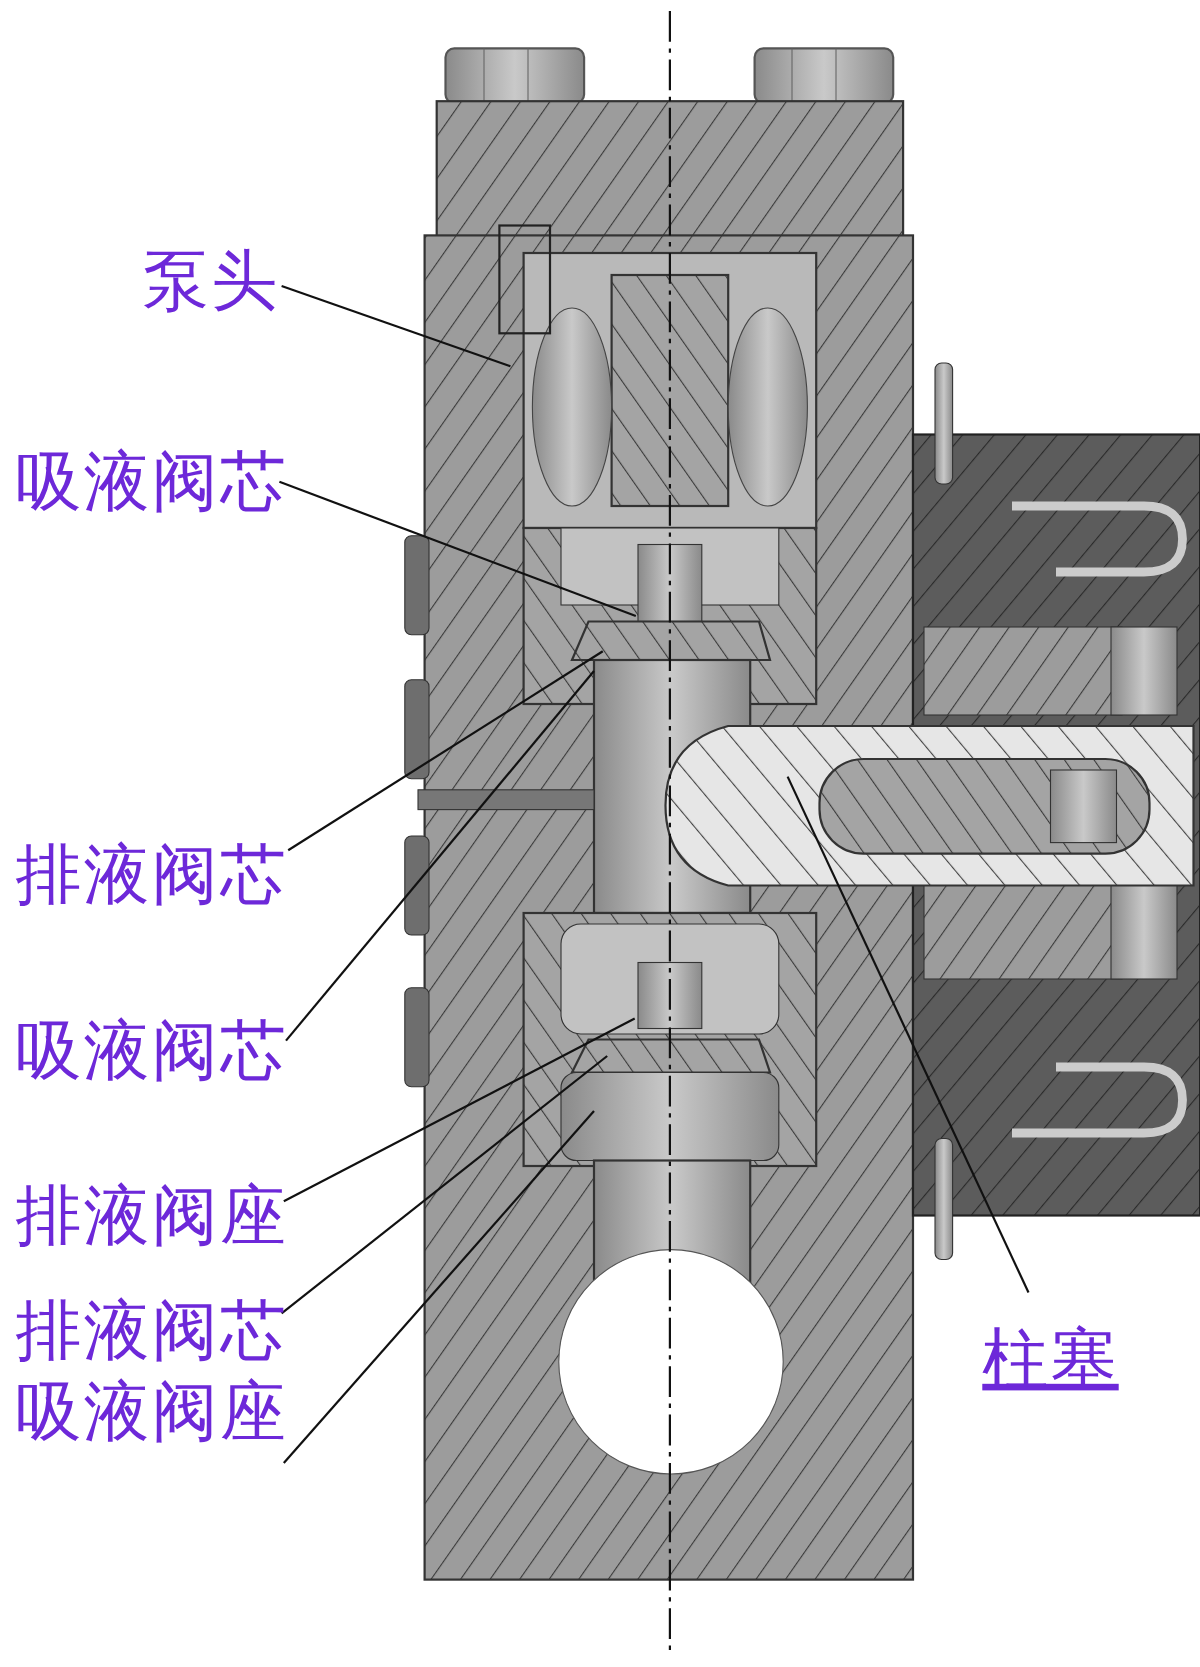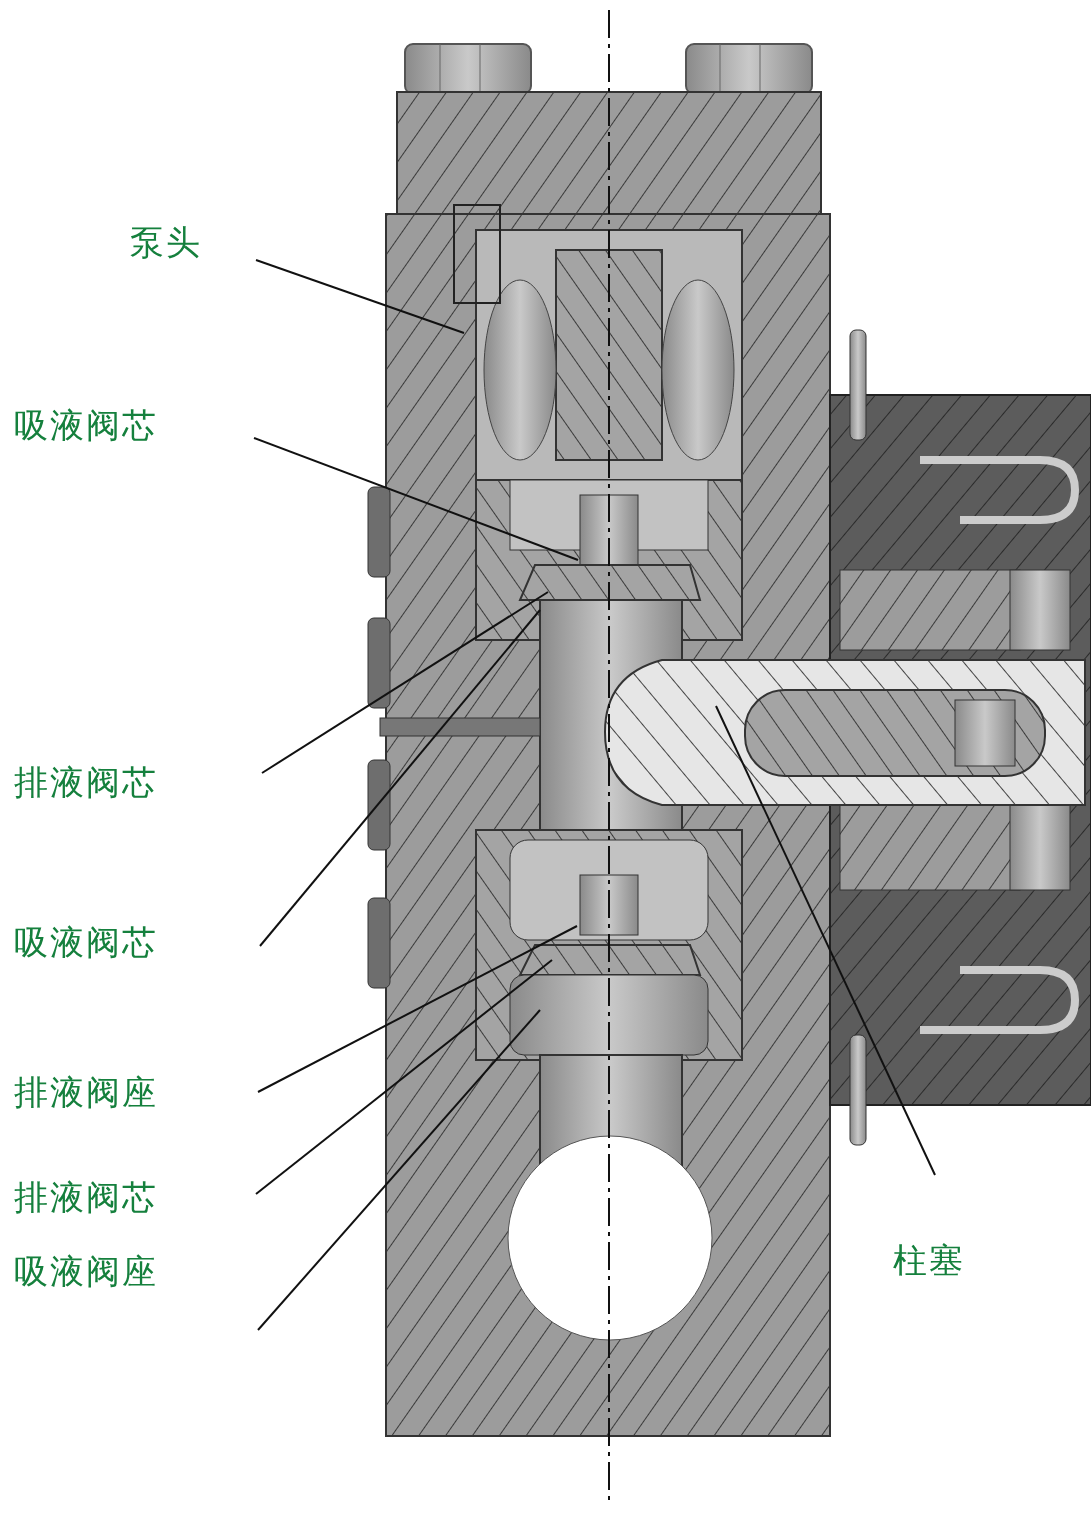--- a/index.html
+++ b/index.html
@@ -1,19 +1,19 @@
 <!DOCTYPE html>
 <html><head>
 <meta charset="utf-8">
 <style>
   html, body { margin:0; padding:0; background:#ffffff; }
   body { width:1091px; height:1515px; position:relative; overflow:hidden;
          font-family:"DejaVu Serif","Liberation Serif",serif; }
   #stage { position:absolute; left:0; top:0; }
-  .label { position:absolute; font-size:34px; color:#15803d; letter-spacing:2px; line-height:1;
+  .label { position:absolute; font-size:60px; color:#6d28d9; letter-spacing:2px; line-height:1;
            font-family:"DejaVu Serif","Liberation Serif",serif; white-space:nowrap; }
 </style>
 </head>
 <body>
 
 <svg id="stage" width="1091" height="1515" viewBox="0 0 1091 1515">
   <defs>
     <pattern id="hatchA" patternUnits="userSpaceOnUse" width="22" height="22" patternTransform="rotate(35)">
       <rect width="22" height="22" fill="#9c9c9c"></rect>
       <line x1="0" y1="0" x2="0" y2="22" stroke="#3a3a3a" stroke-width="2"></line>
@@ -115,13 +115,13 @@
   </g>
 </svg>
 
 <div class="label" style="left:130px; top:225px;">泵头</div>
 <div class="label" style="left:14px; top:408px;">吸液阀芯</div>
 <div class="label" style="left:14px; top:765px;">排液阀芯</div>
 <div class="label" style="left:14px; top:925px;">吸液阀芯</div>
 <div class="label" style="left:14px; top:1075px;">排液阀座</div>
 <div class="label" style="left:14px; top:1180px;">排液阀芯</div>
 <div class="label" style="left:14px; top:1254px;text-align:center;">吸液阀座</div>
-<div class="label" style="left:893px; top:1243px;">柱塞</div>
+<div class="label" style="left:893px; top:1205px;text-decoration:underline;">柱塞</div>
 
 </body></html>

